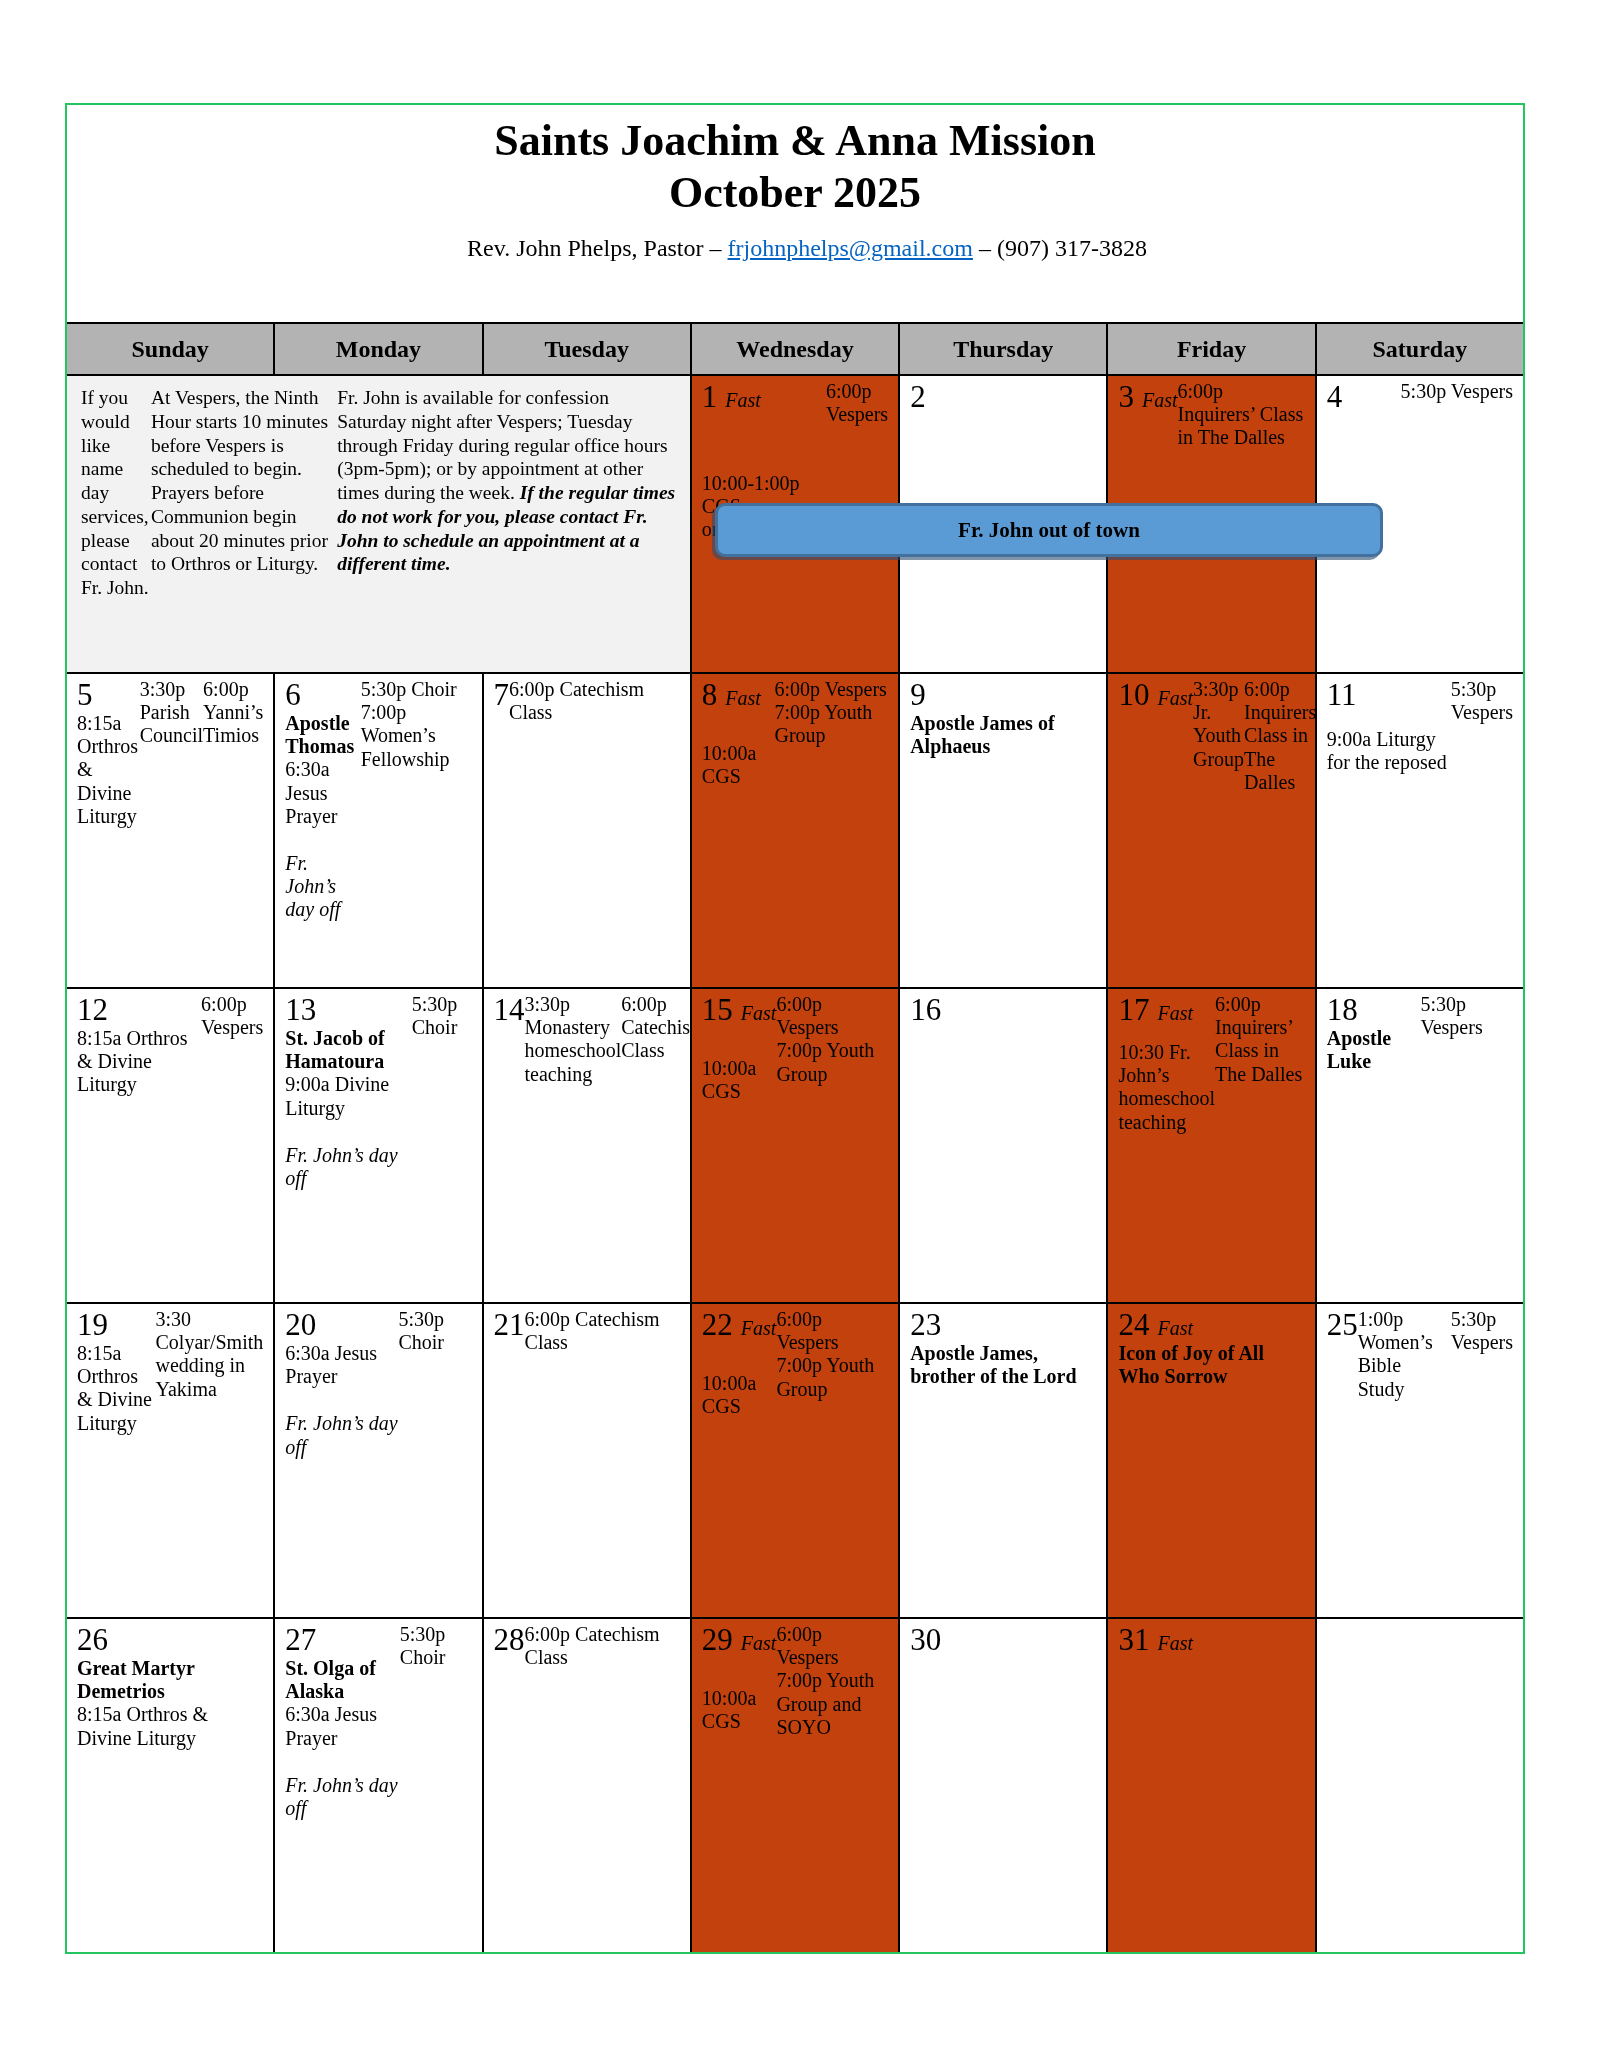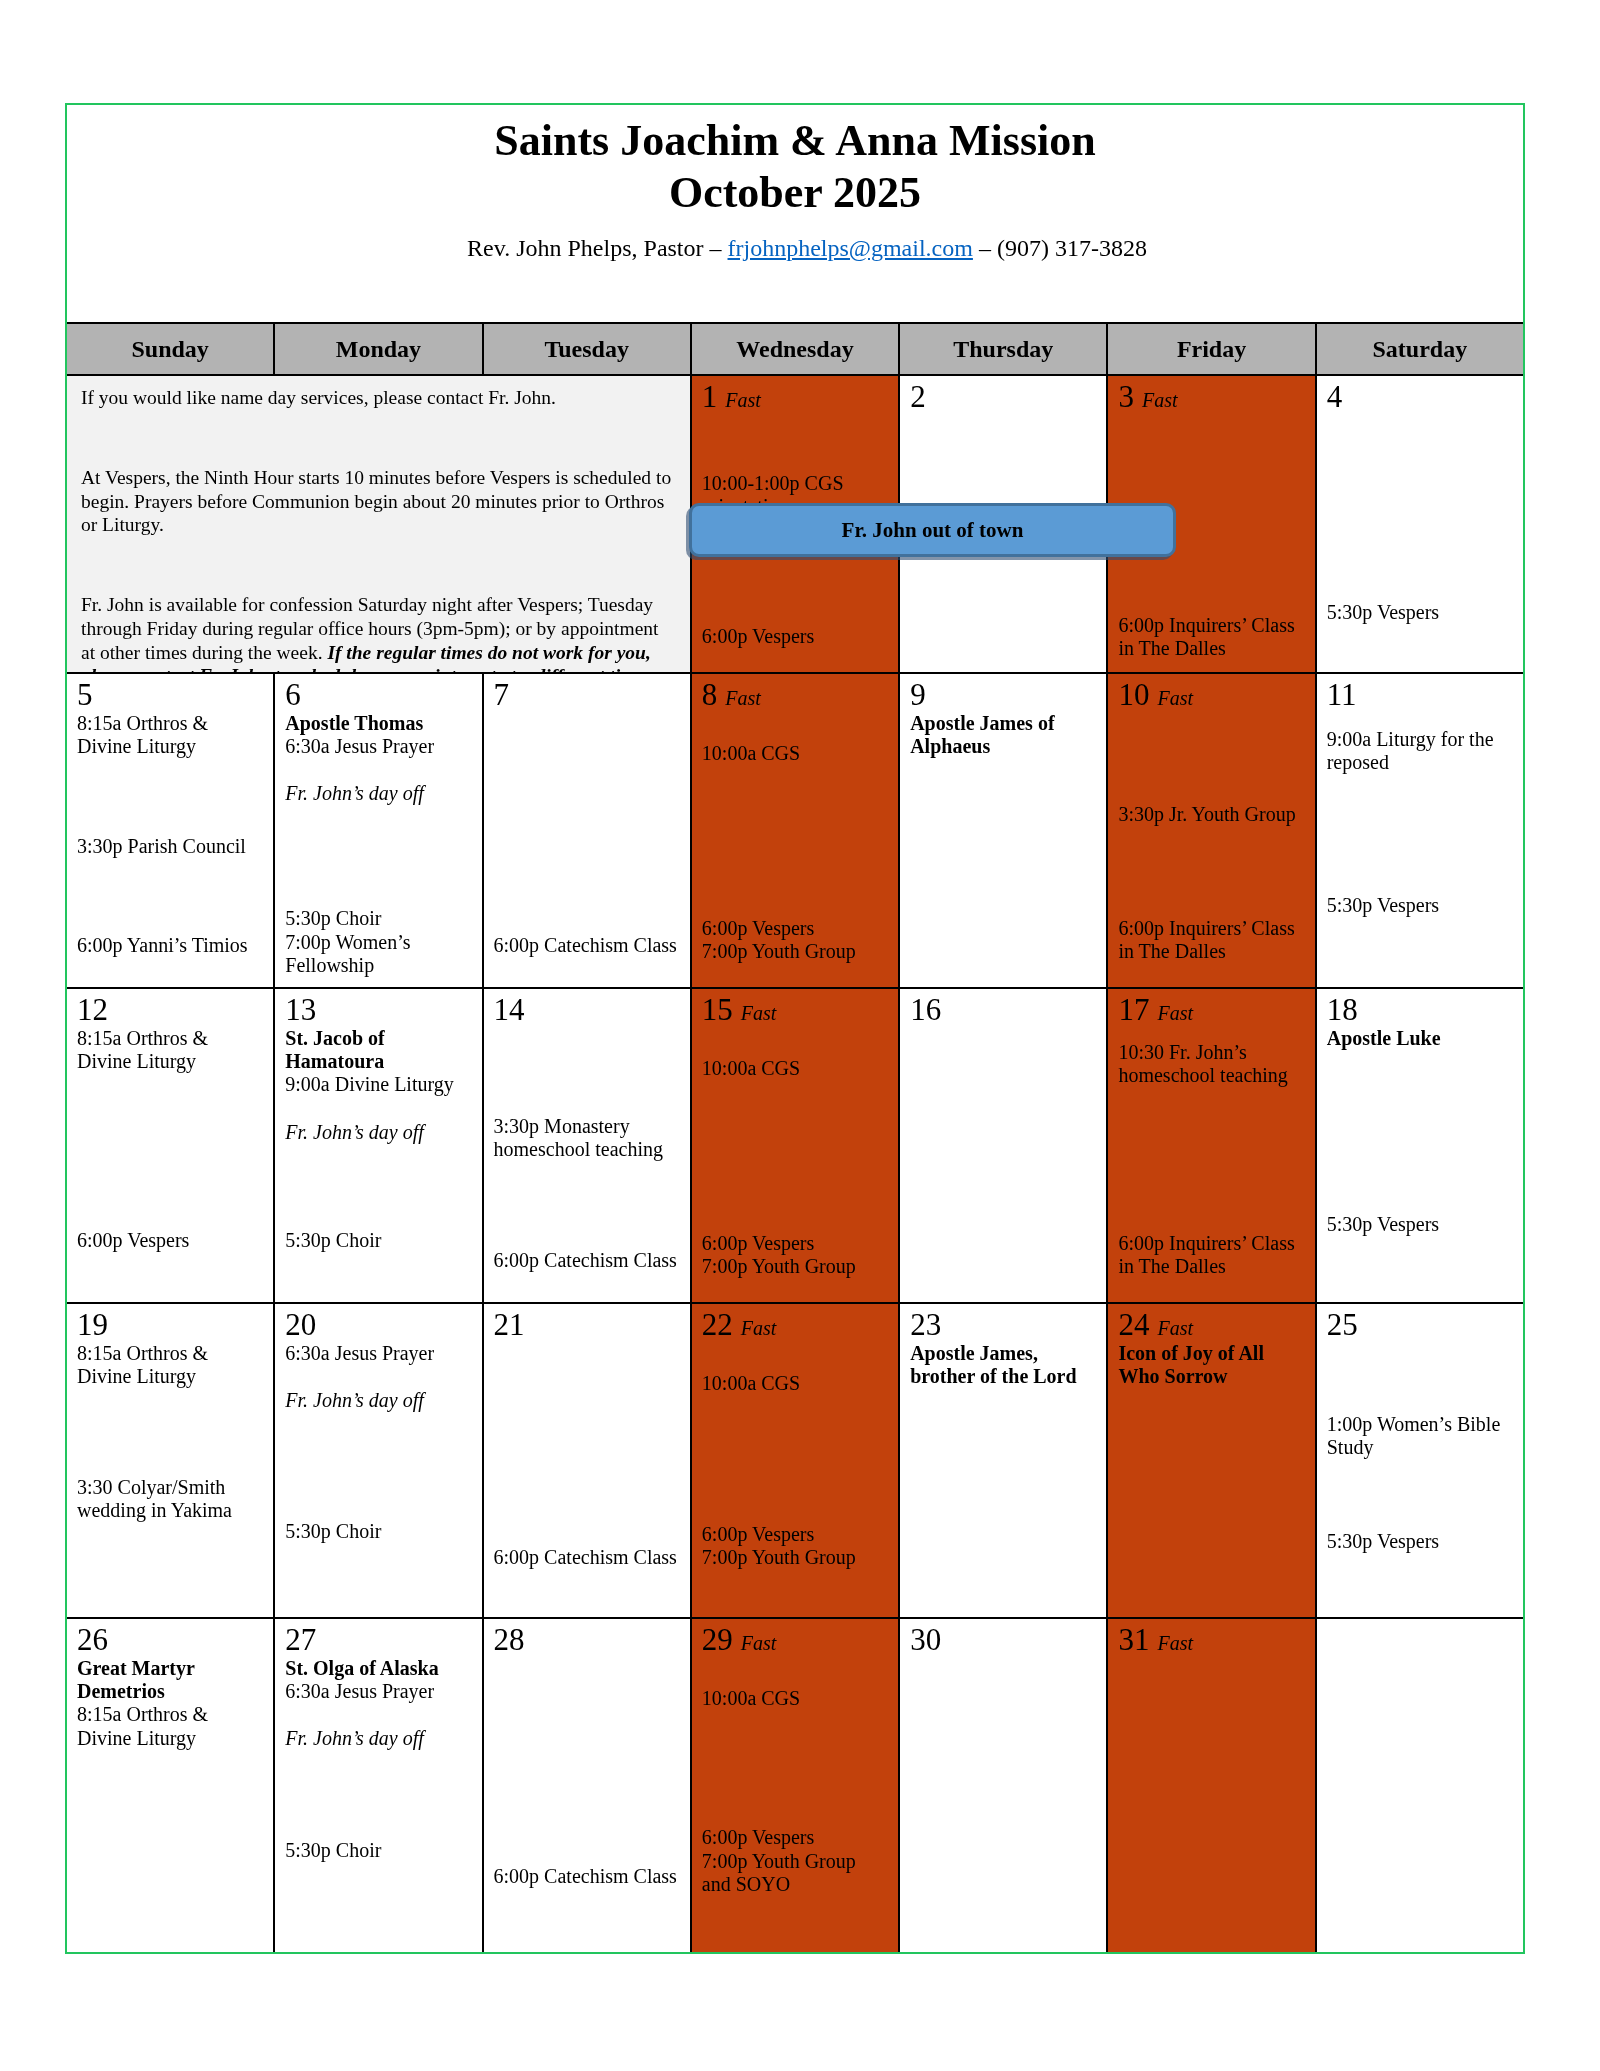--- a/index.html
+++ b/index.html
@@ -9,35 +9,35 @@
        background:#000;border:2px solid #22c55e;
        display:grid;grid-template-columns:repeat(7,1fr);
        grid-template-rows:217px 50px 296px 313px 313px 313px 333px;
        gap:2px;box-sizing:content-box;}
   .titlecell{grid-column:1/-1;background:#fff;text-align:center;padding-top:10px;}
   .title{font-weight:bold;font-size:44px;line-height:1.18;}
   .pastor{font-size:24px;margin-top:16px;padding-left:24px;}
   .pastor a{color:#0563C1;text-decoration:underline;}
   .hcell{background:#b3b3b3;display:flex;align-items:center;justify-content:center;
          font-weight:bold;font-size:24px;}
-  .cell{background:#fff;display:flex;flex-direction:column;justify-content:space-between;
-        padding:4px 10px 4px 10px;box-sizing:border-box;overflow:hidden;gap:40px;}
+  .cell{background:#fff;display:flex;flex-direction:row;justify-content:space-between;
+        padding:4px 10px 4px 10px;box-sizing:border-box;overflow:hidden;}
   .cell.fast{background:#c2410c;}
   .cell.introcell{grid-column:span 3;background:#f2f2f2;justify-content:flex-start;
                   padding:10px 14px;font-size:19.5px;line-height:1.22;}
   .introcell p{margin:0 0 16px 0;}
   .bi{font-weight:bold;font-style:italic;}
   .numline{font-size:31px;line-height:1.1;}
   .fastlab{font-size:20px;font-style:italic;margin-left:8px;}
   .event{font-size:20px;line-height:1.16;}
   .event.b{font-weight:bold;}
   .event.i{font-style:italic;}
   .z-top,.z-mid,.z-bottom{display:block;}
   .z-bottom{padding-bottom:4px;}
-  #banner{position:absolute;left:622px;top:398px;width:487px;height:54px;
+  #banner{position:absolute;left:648px;top:398px;width:668px;height:54px;
           background:#5b9bd5;border:3px solid #41719c;border-radius:10px;
           box-shadow:-3px 3px 0 rgba(46,77,114,0.6);
           display:flex;align-items:center;justify-content:center;
           font-weight:bold;font-size:21px;z-index:5;box-sizing:border-box;}
 </style>
 </head>
 <body>
 
 <div id="page">
   <div id="cal">

